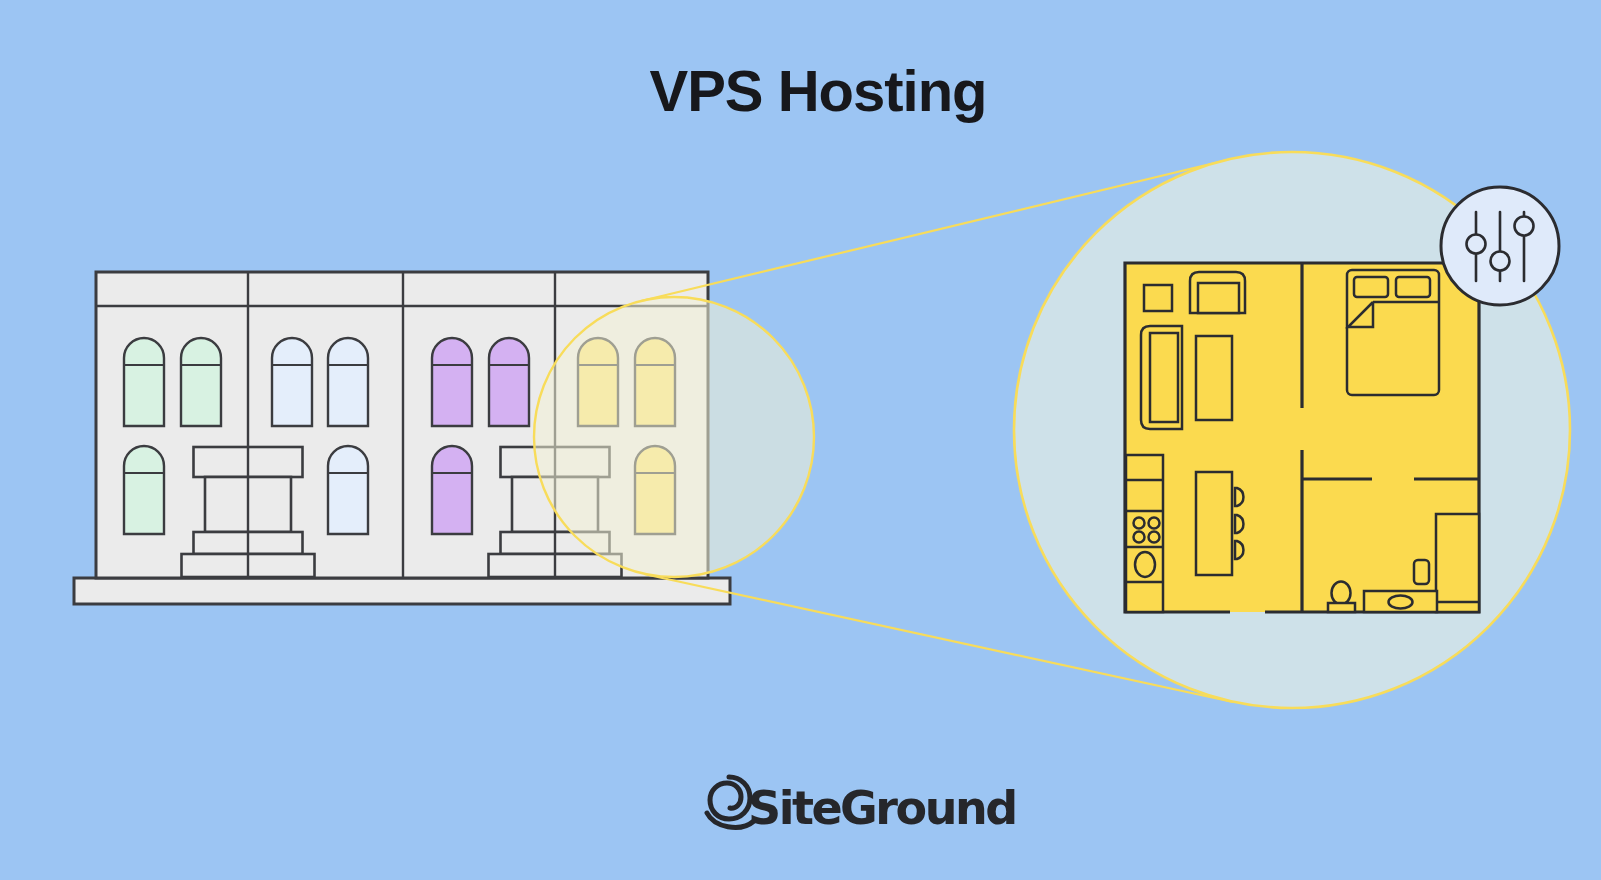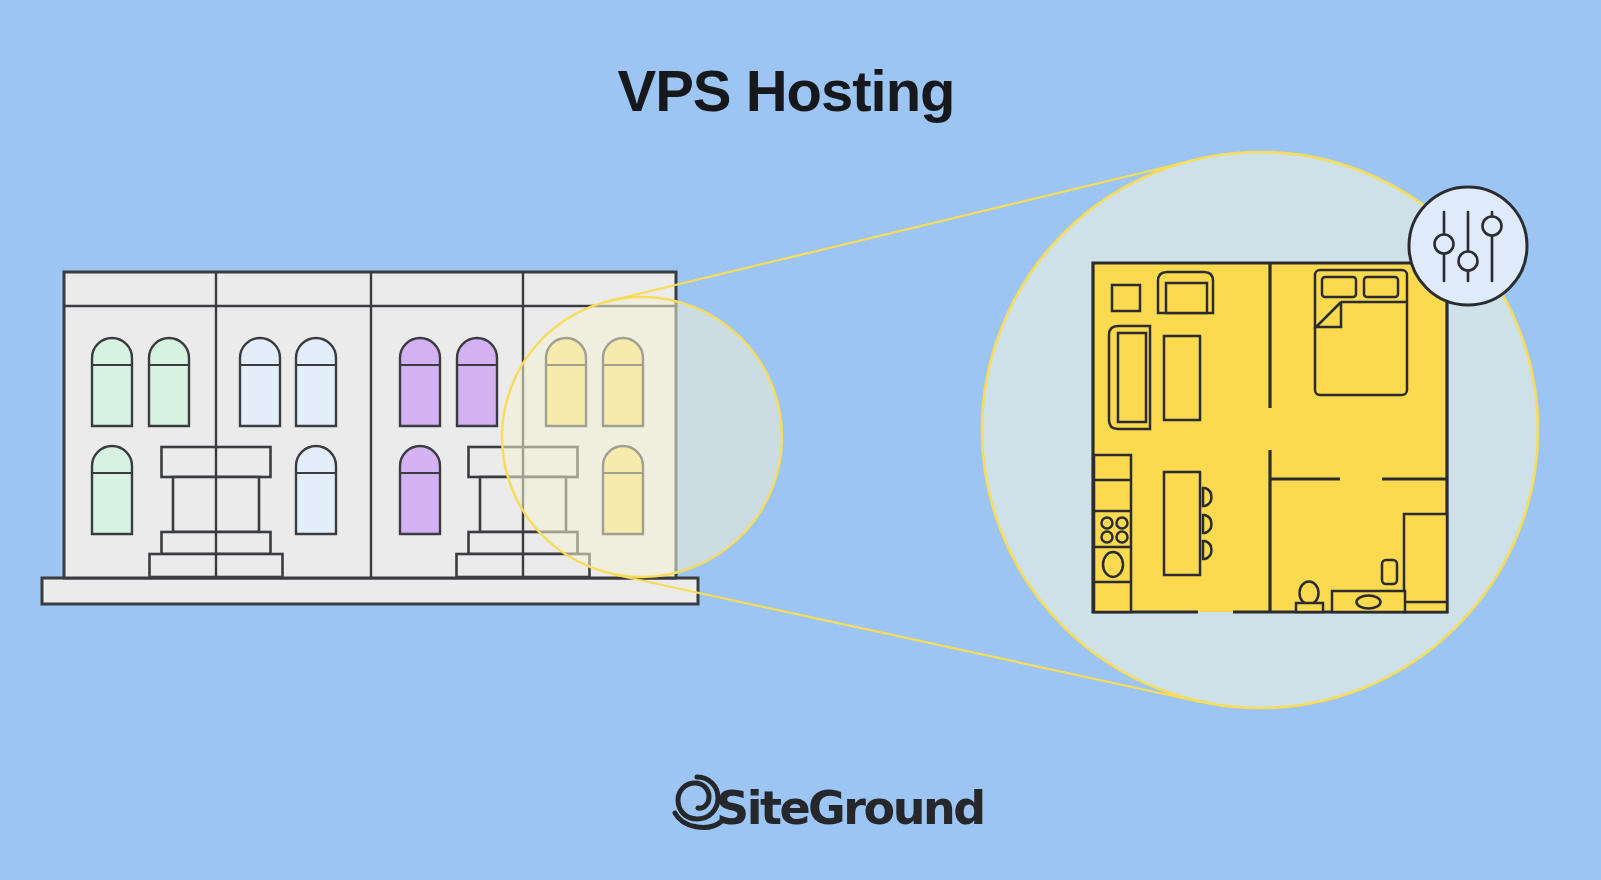--- a/index.html
+++ b/index.html
@@ -1,17 +1,17 @@
 <!DOCTYPE html>
 <html style="--background: #9cc5f3; --building_fill: #ebebeb; --building_outline: #3b3c40; --window_green: #d8f2e2; --window_blue: #e4eefb; --window_purple: #d4b1f2; --window_yellow: #fae57a; --highlight_stroke: #f8dc5a; --highlight_fill: rgba(243,240,214,0.55); --zoom_circle_fill: #cee1e9; --plan_fill: #fbda4f; --plan_outline: #2b2c30; --icon_circle_fill: #dfeafa; --title_color: #17181c; --logo_color: #26272b;"><head>
 <meta charset="utf-8">
 <style>
   html,body{margin:0;padding:0;}
   body{width:1601px;height:880px;overflow:hidden;background:var(--background,#9cc5f3);}
-  .stage{width:1320px;height:880px;position:relative;}
+  .stage{width:1320px;height:880px;position:relative;padding-left:32px;}
   svg{display:block;}
   .sky{fill:var(--background,#9cc5f3);}
   .bldg{fill:var(--building_fill,#ebebeb);stroke:var(--building_outline,#3b3c40);stroke-width:2.6;}
   .bldg-outer{stroke-width:3;}
   .bldg-line{stroke:var(--building_outline,#3b3c40);stroke-width:2.4;fill:none;}
   .window{stroke:var(--building_outline,#3b3c40);stroke-width:2.4;}
   .win-green{fill:var(--window_green,#d8f2e2);}
   .win-blue{fill:var(--window_blue,#e4eefb);}
   .win-purple{fill:var(--window_purple,#d4b1f2);}
   .win-yellow{fill:var(--window_yellow,#fae57a);}

